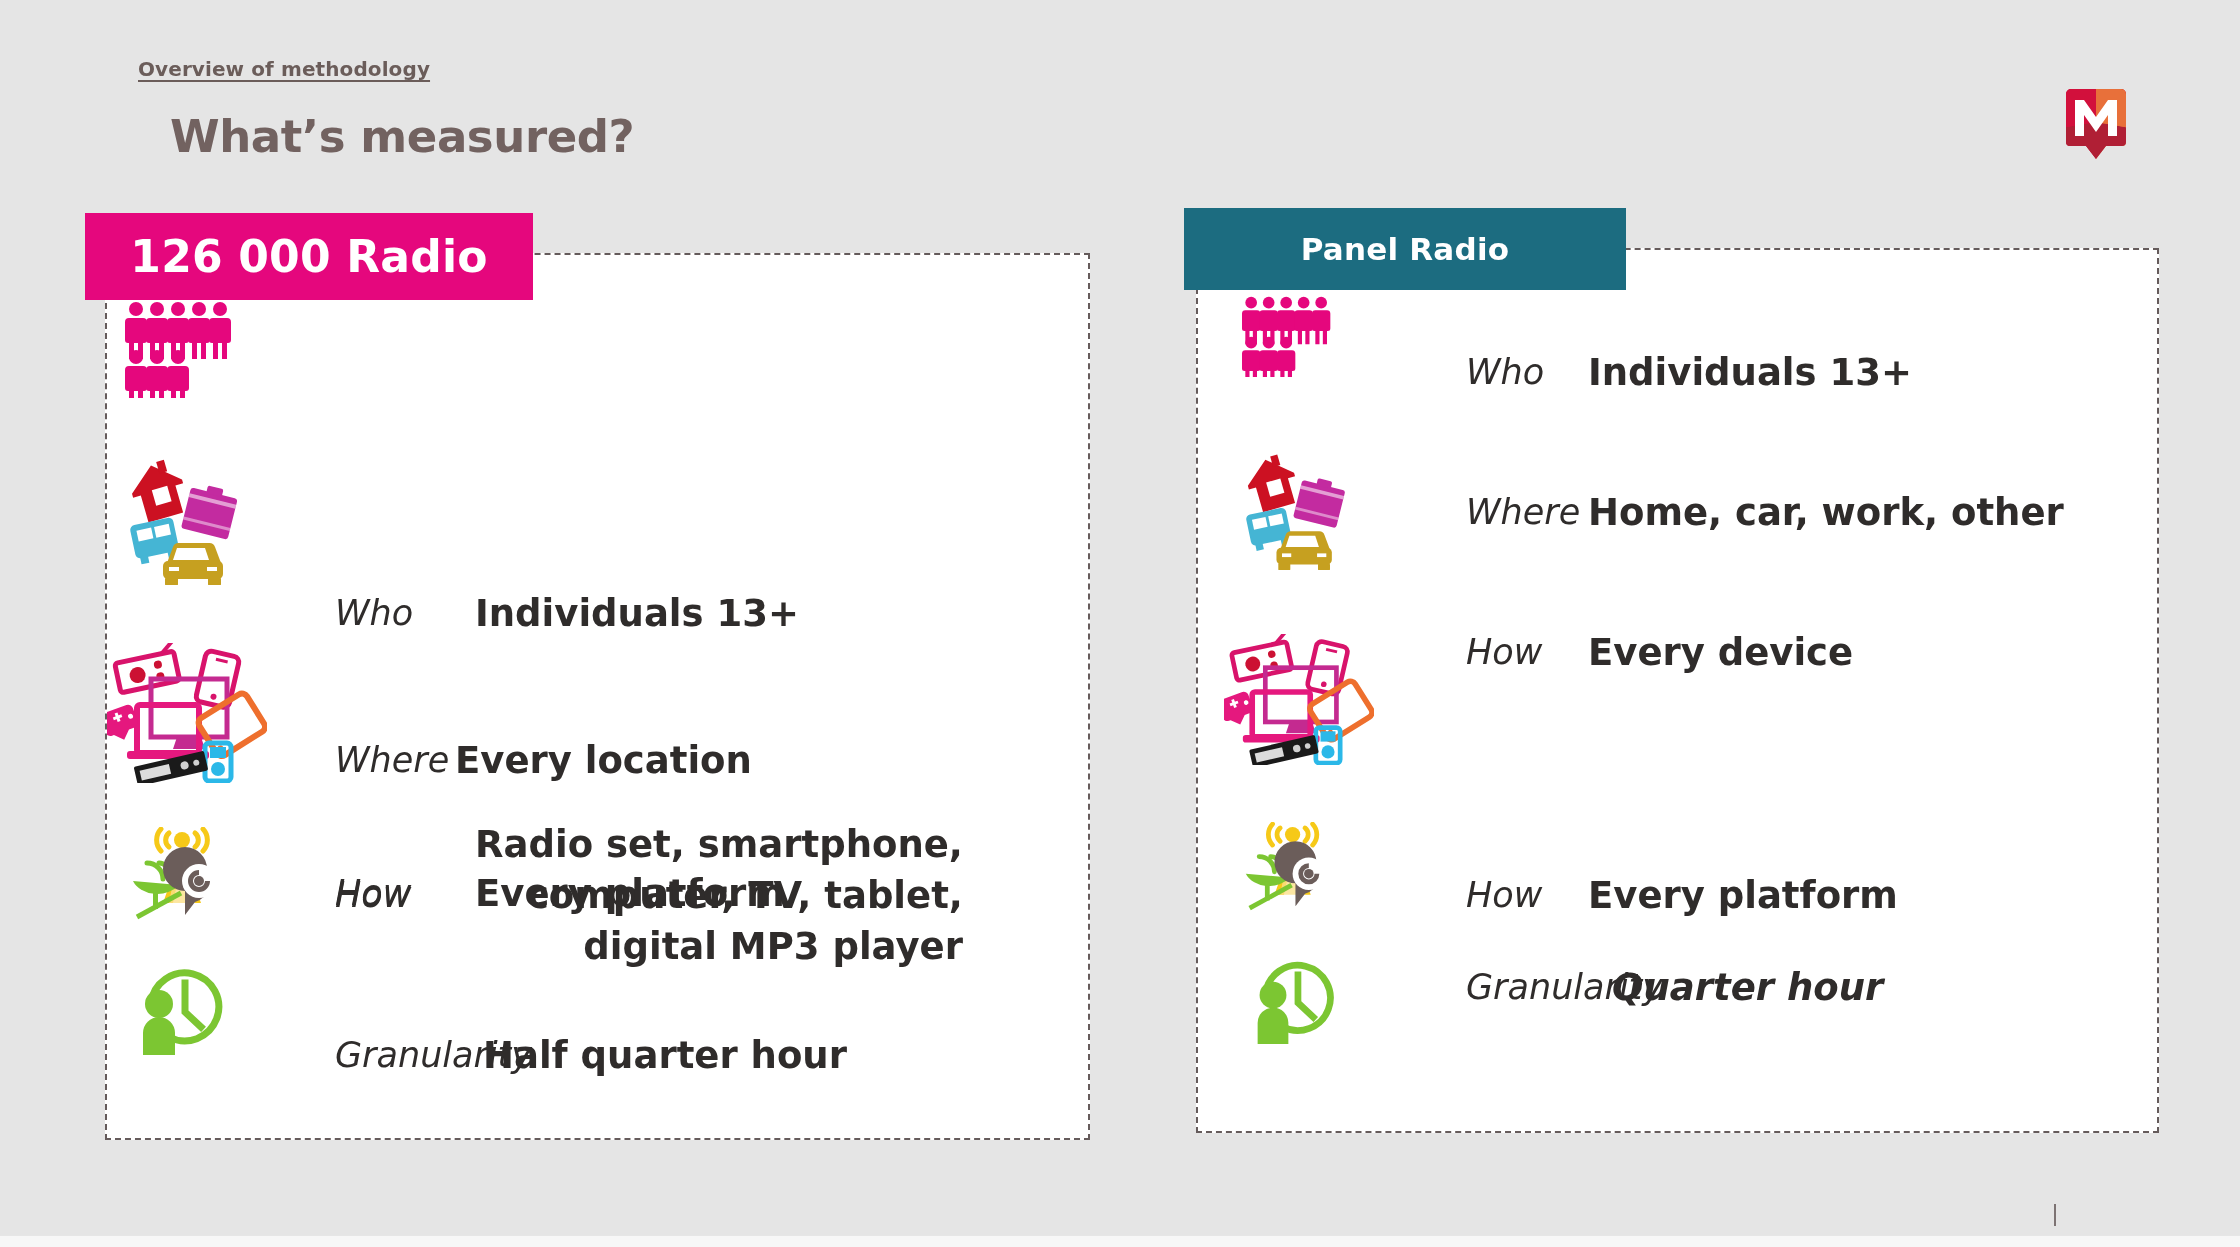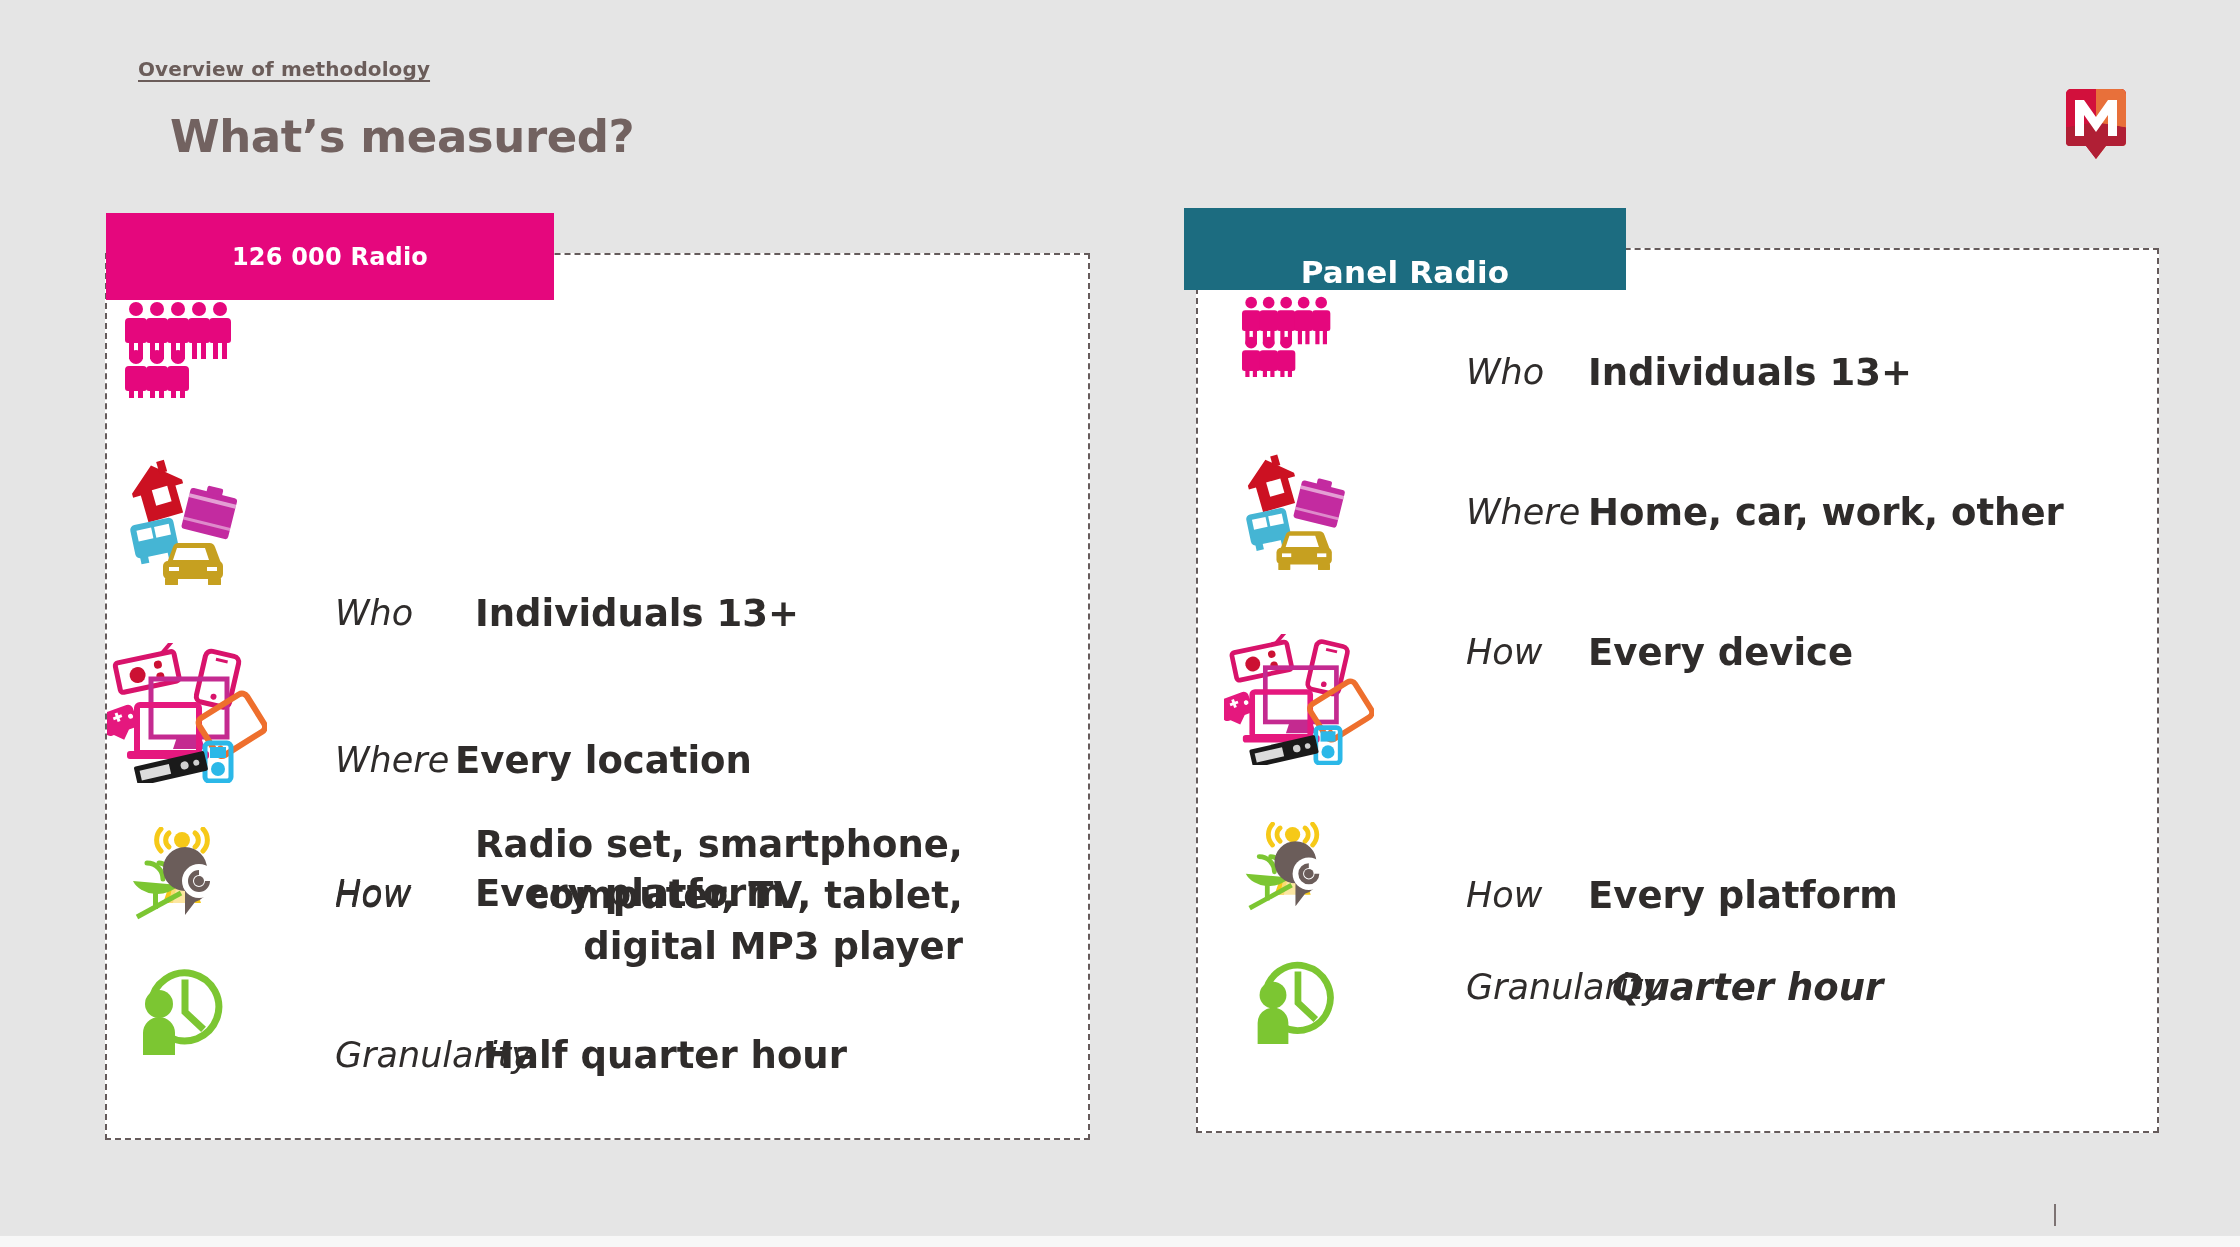--- a/index.html
+++ b/index.html
@@ -78,29 +78,28 @@
     display: flex;
     align-items: center;
     justify-content: center;
     color: #ffffff;
     font-family: "DejaVu Sans", sans-serif;
     font-weight: 700;
     letter-spacing: .2px;
     z-index: 5;
   }
   #tab-left {
-    left: 106px;  top: 213px;
+    left: 85px;  top: 213px;
     width: 448px; height: 87px;
-    font-size: 24px;
+    font-size: 44px;
   }
   #tab-right {
     left: 1184px; top: 208px;
     width: 442px;  height: 82px;
     font-size: 31px;
-    align-items: flex-end;
   }
 
   
   .rows {
     position: absolute;
     left: 0; top: 0;
     width: 100%; height: 100%; text-align: right;
   }
   .row-icon {
     position: absolute;

